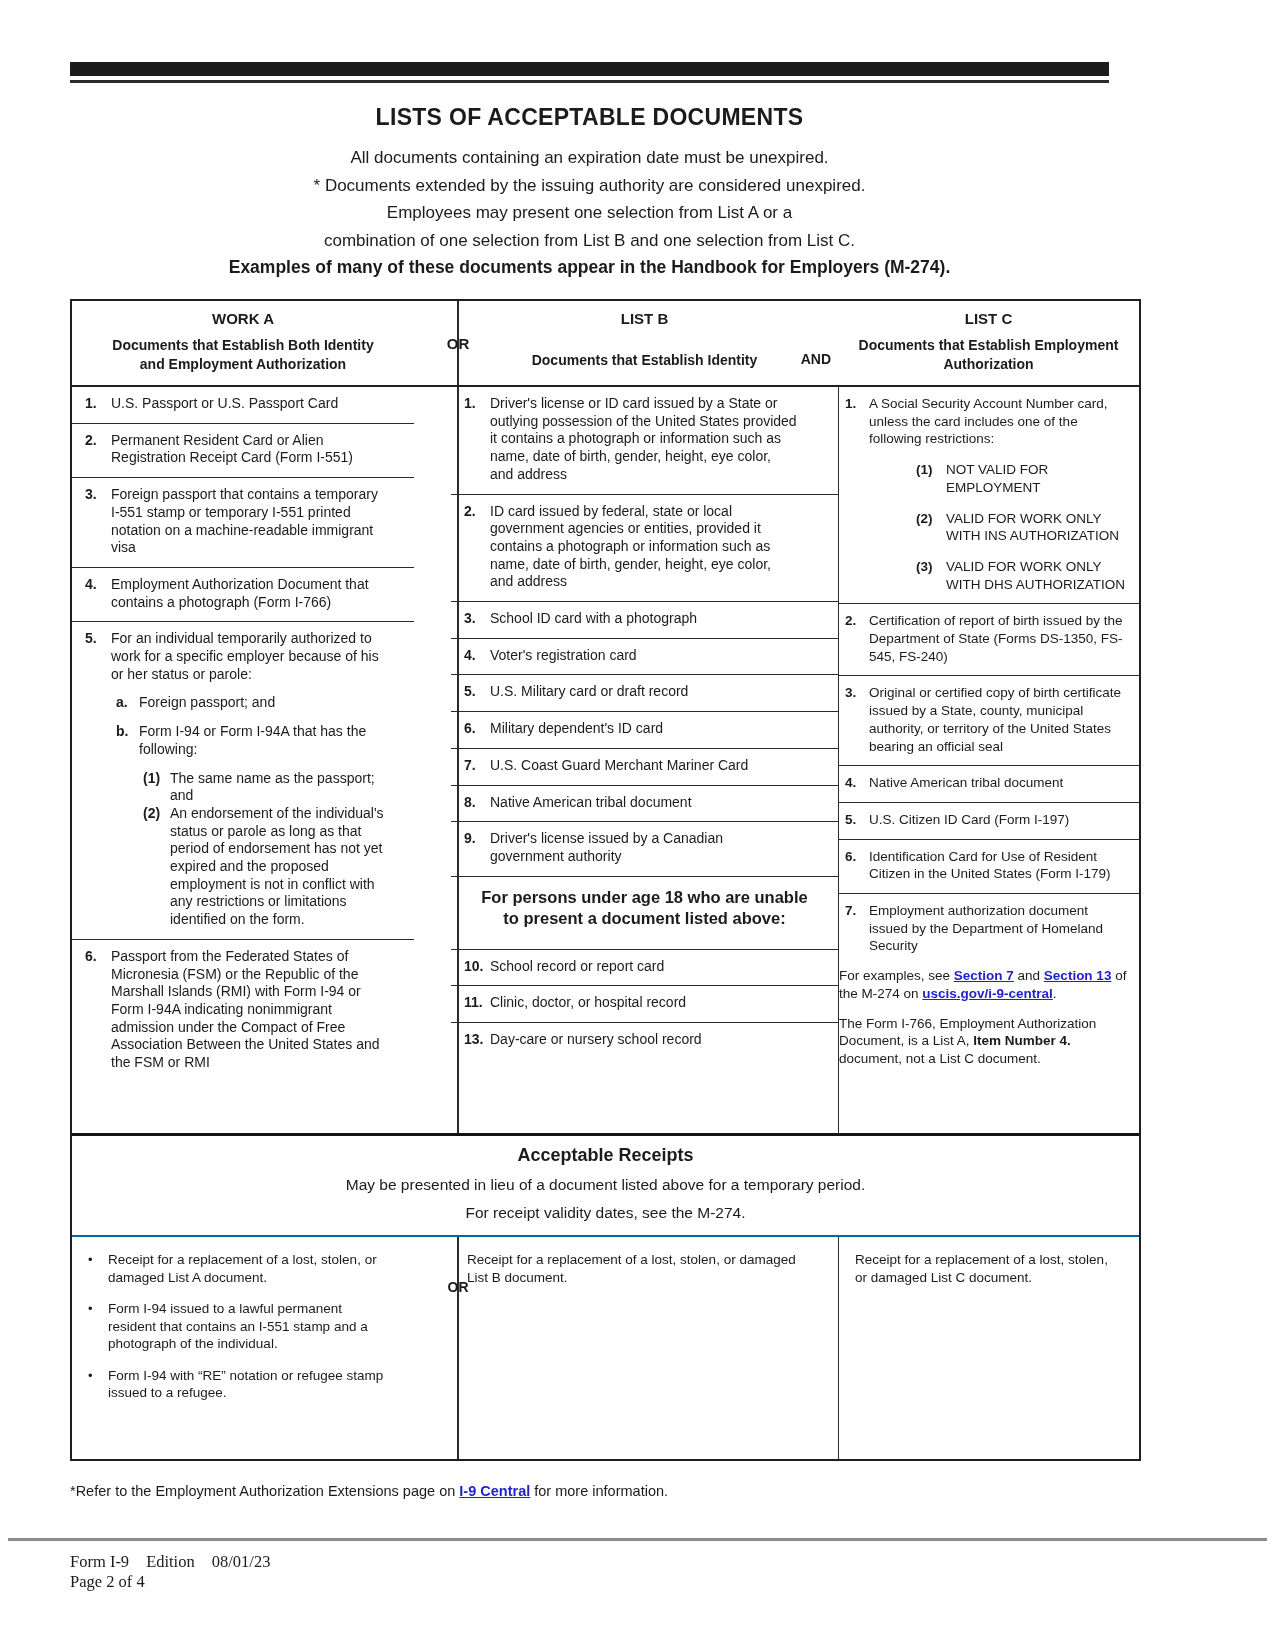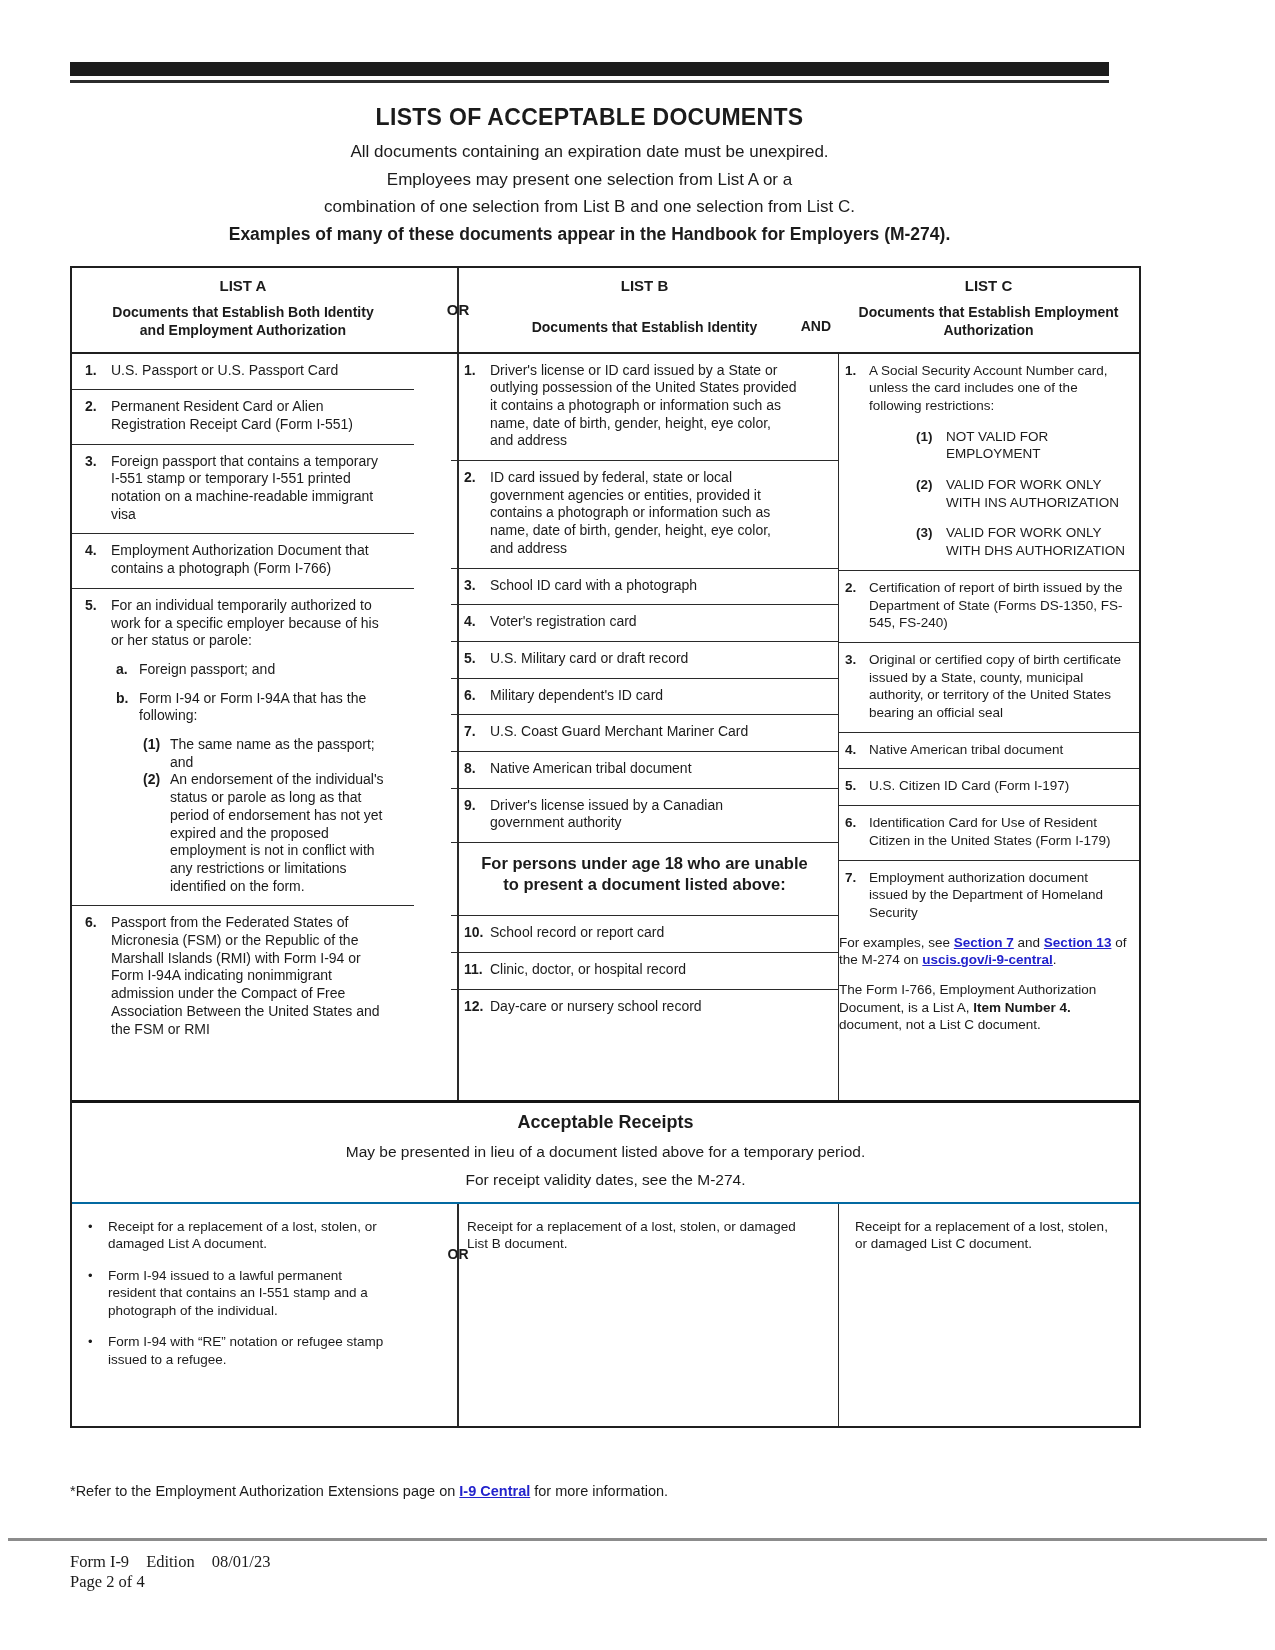--- a/index.html
+++ b/index.html
@@ -8,21 +8,21 @@
     position:relative; width:1275px; height:1650px; background:#fff;
     color:#1b1b1b; font-family:"Liberation Sans","DejaVu Sans",sans-serif;
     overflow:hidden;
   }
   .content { position:absolute; left:70px; top:62px; width:1039px; }
 
   .topbar  { height:14px; background:#1c1c1c; }
   .topbar-thin { height:3px; background:#2b2b2b; margin-top:4px; }
 
   .title { margin-top:21px; text-align:center; font-size:23px; font-weight:bold; letter-spacing:.3px; }
-  .subs  { margin-top:7px; text-align:center; }
+  .subs  { margin-top:13px; text-align:center; }
   .subs div { font-size:17px; line-height:27.5px; }
   .note  { margin-top:3px; text-align:center; font-size:17.5px; font-weight:bold; }
 
   
   .doc-table { margin-top:21px; border:2px solid #1f1f1f; width:1071px; }
   .grid { display:grid; grid-template-columns:342px 37px 387px 1fr; }
 
   .thead { border-bottom:2px solid #1f1f1f; height:86px; }
   .h-cell { position:relative; display:flex; flex-direction:column; align-items:center; padding-top:9px; text-align:center; }
   .h-cell.or { justify-content:center; padding-top:0; font-weight:bold; font-size:15px; }
@@ -83,30 +83,31 @@
 <body>
 
 <div class="page">
   <div class="content">
     <div class="topbar"></div>
     <div class="topbar-thin"></div>
 
     <div class="title">LISTS OF ACCEPTABLE DOCUMENTS</div>
     <div class="subs">
       <div>All documents containing an expiration date must be unexpired.</div>
+      <div>* Documents extended by the issuing authority are considered unexpired.</div>
       <div>Employees may present one selection from List A or a</div>
       <div>combination of one selection from List B and one selection from List C.</div>
     </div>
     <div class="note">Examples of many of these documents appear in the Handbook for Employers (M-274).</div>
 
     <div class="doc-table">
 
       <div class="grid thead">
         <div class="h-cell a">
-          <div class="list-title">LIST A</div>
+          <div class="list-title">WORK A</div>
           <div class="h-sub">
             <div>Documents that Establish Both Identity</div>
             <div>and Employment Authorization</div>
           </div>
         </div>
         <div class="h-cell or bcol-border-l bcol-border-r">
           <span>OR</span>
         </div>
         <div class="h-cell b">
           <div class="list-title">LIST B</div>
@@ -246,21 +247,21 @@
               </div>
           </div>
           <div class="cell">
             <div class="row">
                 <span class="num">11.</span>
                 <span class="txt">Clinic, doctor, or hospital record</span>
               </div>
           </div>
           <div class="cell">
             <div class="row">
-                <span class="num">12.</span>
+                <span class="num">13.</span>
                 <span class="txt">Day-care or nursery school record</span>
               </div>
           </div>
         </div>
 
         <div class="col col-c bcol-border-l">
           <div class="cell">
             <div class="row">
                 <span class="num">1.</span>
                 <span class="txt">A Social Security Account Number card, unless the card includes one of the following restrictions:</span>

